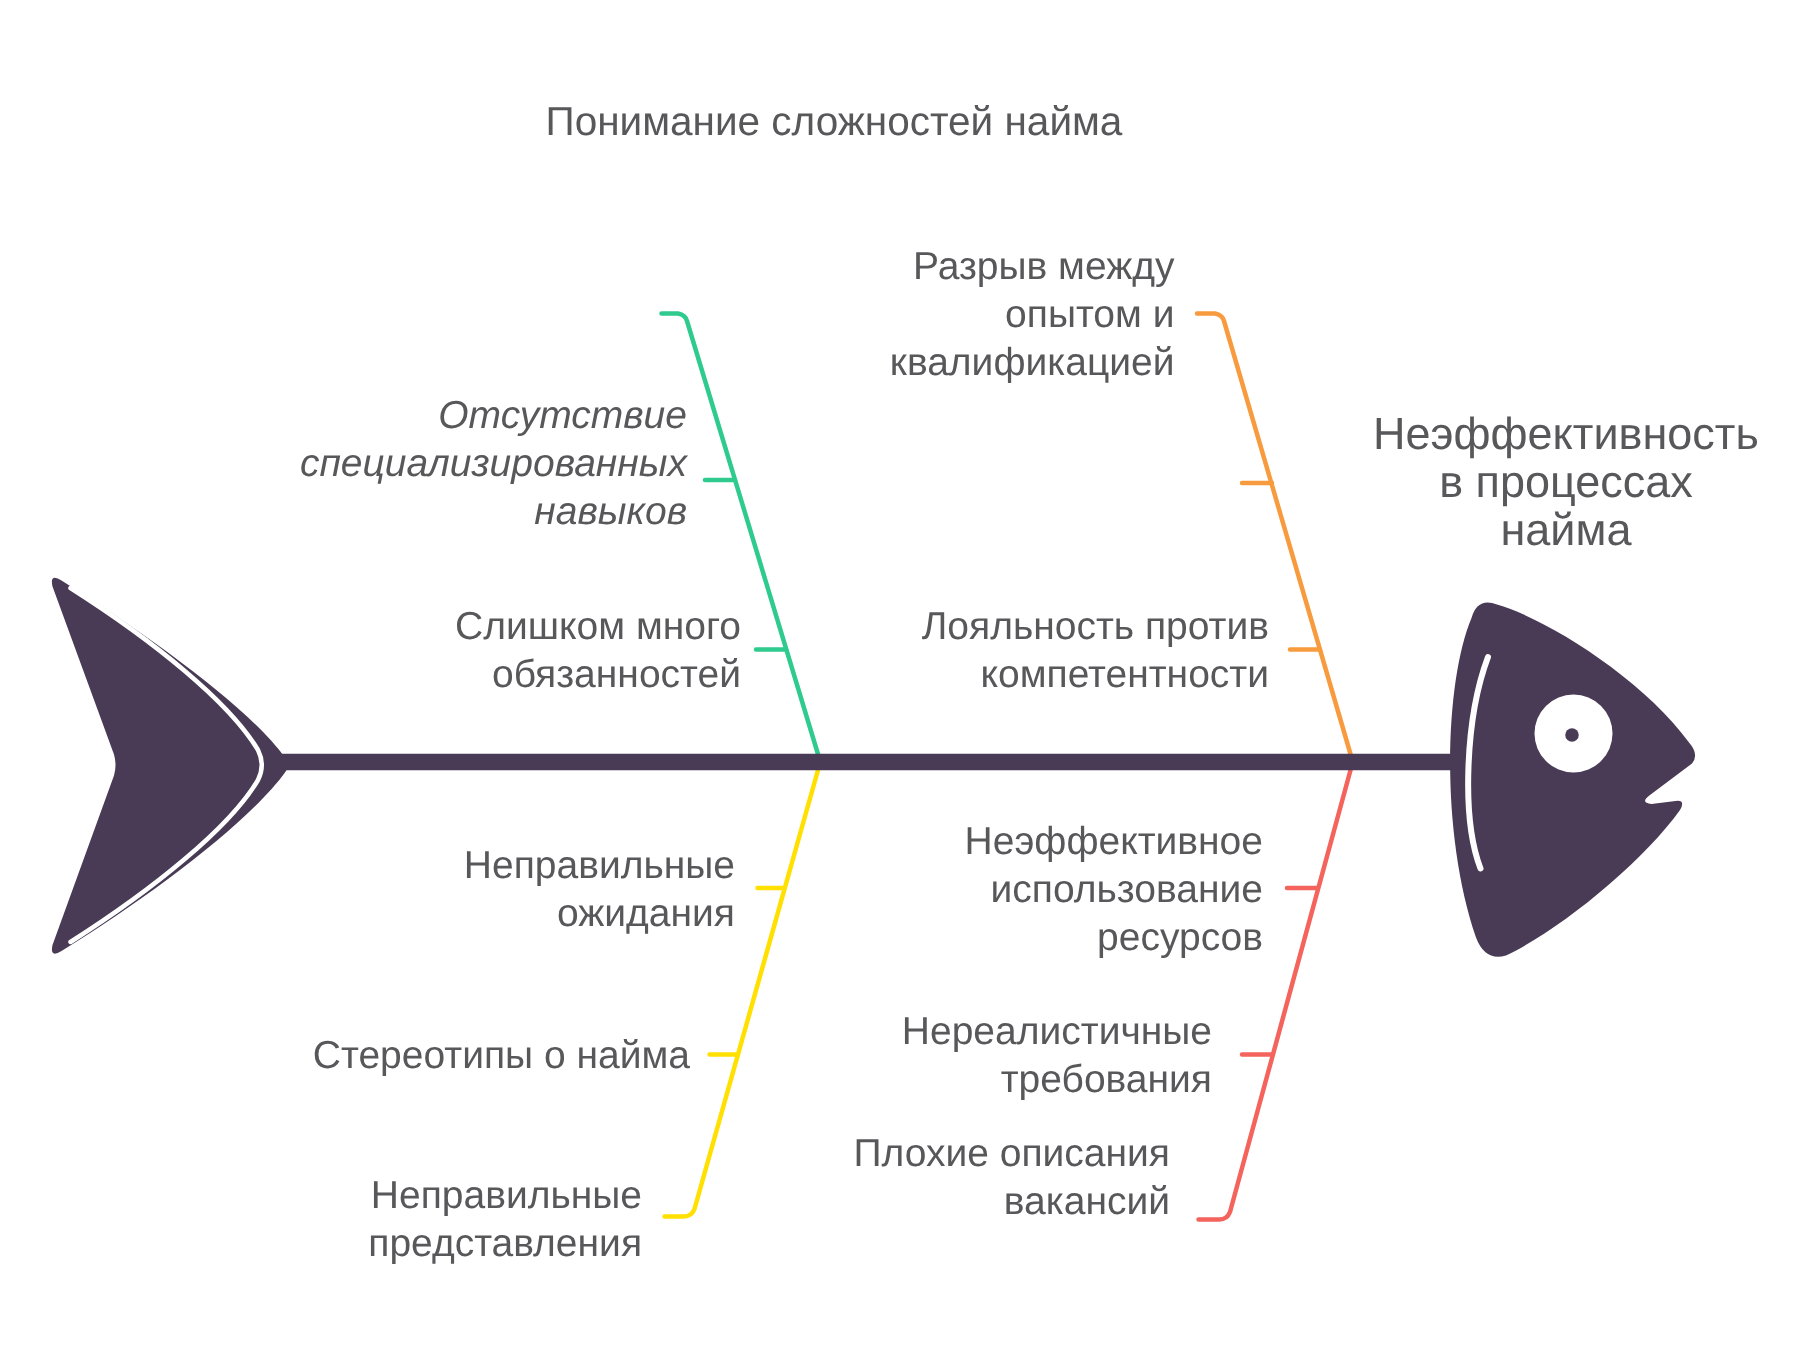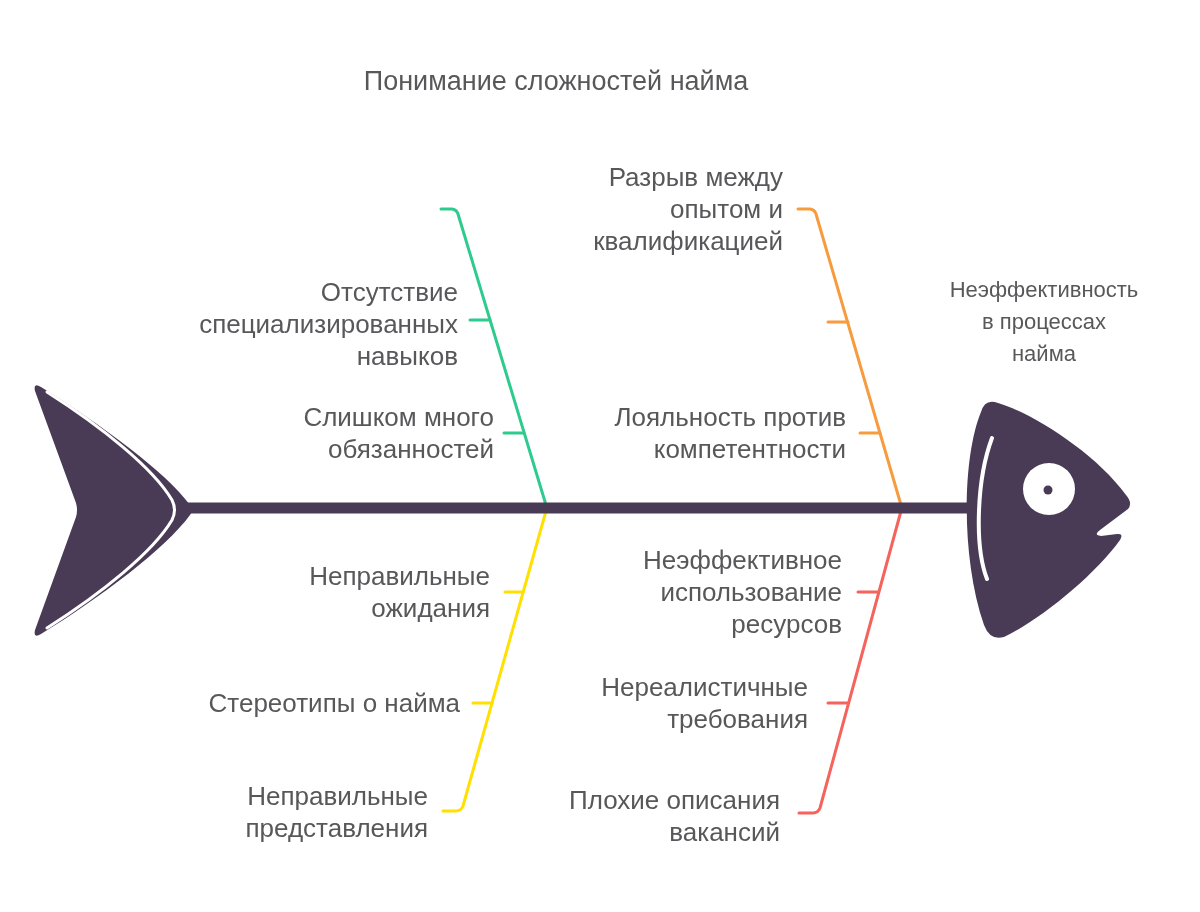--- a/index.html
+++ b/index.html
@@ -24,48 +24,48 @@
     text-align: center;
     font-size: 27px;
     line-height: 32px;
     white-space: pre-line;
   }
   .effect-label {
     position: absolute;
     left: 914px; top: 274px;
     width: 260px;
     text-align: center;
-    font-size: 22px;
+    font-size: 30px;
     line-height: 32px;
     white-space: pre-line;
   }
   .cause {
     position: absolute;
     width: 420px;
     text-align: right;
     font-size: 26px;
     line-height: 32px;
     white-space: pre-line;
   }
   
   .cause.g1 { right: 770px; top: 177px; }
-  .cause.g2 { right: 742px; top: 276px; }
+  .cause.g2 { right: 742px; top: 260px; font-style: italic; }
   .cause.g3 { right: 706px; top: 401px; }
   
   .cause.o1 { right: 417px; top: 161px; }
   .cause.o2 { right: 387px; top: 290px; }
   .cause.o3 { right: 354px; top: 401px; }
   
   .cause.y1 { right: 710px; top: 560px; }
   .cause.y2 { right: 740px; top: 687px; }
   .cause.y3 { right: 772px; top: 780px; }
   
   .cause.r1 { right: 358px; top: 544px; }
   .cause.r2 { right: 392px; top: 671px; }
-  .cause.r3 { right: 420px; top: 784px; text-align: right; }
+  .cause.r3 { right: 420px; top: 752px; text-align: right; }
 </style>
 </head>
 <body>
 
 <div class="canvas">
 
   <svg class="skeleton-svg" viewBox="0 0 1200 912">
 
     <g stroke="#2FCB8E" stroke-width="3" fill="none" stroke-linecap="round" stroke-linejoin="round">
       <path d="M 441 209 L 452 209 Q 457 210 458 214 L 546 505"></path>

